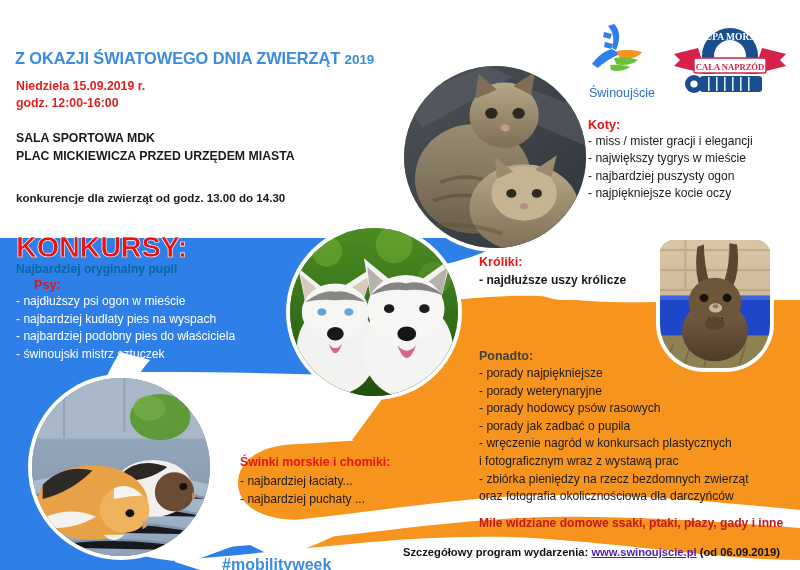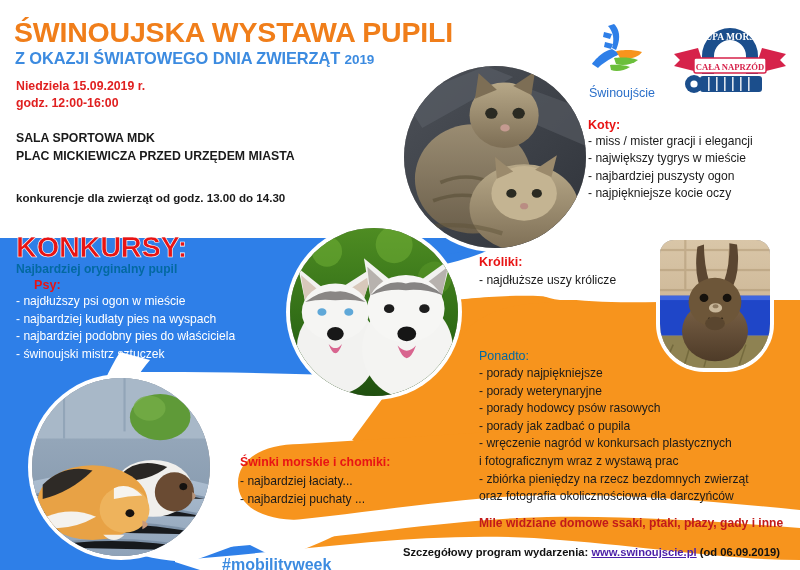--- a/index.html
+++ b/index.html
@@ -28,23 +28,23 @@
   #konkursy{left:16px;top:231px;font-size:29px;font-weight:bold;color:#E81414;
             letter-spacing:-.3px;-webkit-text-stroke:0.6px #ffffff;}
   #origPet{left:16px;top:262px;font-size:12.1px;font-weight:bold;color:#0369a1;}
   #dogsHead{left:16px;top:278px;font-size:12.6px;font-weight:bold;color:#E81414;padding-left:18px;}
   #dogsList{left:16px;top:293px;font-size:12.1px;color:#ffffff;line-height:17.6px;}
 
   #catsHead{left:588px;top:118px;font-size:12.6px;font-weight:bold;color:#E81414;}
   #catsList{left:588px;top:133px;font-size:12.1px;color:#1a1a1a;line-height:17.4px;}
 
   #rabHead{left:479px;top:255px;font-size:12.6px;font-weight:bold;color:#E81414;}
-  #rabList{left:479px;top:272px;font-size:12.1px;color:#1a1a1a;line-height:17.4px;}
-
-  #ponHead{left:479px;top:349px;font-size:12.5px;font-weight:normal;color:#0369a1;}
+  #rabList{left:479px;top:272px;font-size:12.1px;color:#1a1a1a;line-height:17.4px;font-weight:bold;}
+
+  #ponHead{left:479px;top:349px;font-size:12.5px;font-weight:bold;color:#404040;}
   #ponList{left:479px;top:365px;font-size:12.1px;color:#1a1a1a;line-height:17.6px;}
 
   #swinkiHead{left:240px;top:455px;font-size:12.3px;font-weight:bold;color:#E81414;}
   #swinkiList{left:240px;top:472px;font-size:12.1px;color:#1a1a1a;line-height:18px;}
 
   #welcome{left:479px;top:516px;font-size:12.1px;font-weight:bold;color:#C21A1A;}
   #hashtag{left:222px;top:543px;font-size:16px;font-weight:bold;color:#3C8BE0;margin-top:13px;}
   #program{left:403px;top:546px;font-size:11.2px;font-weight:bold;color:#111;}
   #program a{color:#4B1FA8;text-decoration:underline;}
 
@@ -318,21 +318,20 @@
         <rect x="36" y="57" width="1.6" height="14"></rect>
           <rect x="44" y="57" width="1.6" height="14"></rect>
         <rect x="52" y="57" width="1.6" height="14"></rect>
           <rect x="60" y="57" width="1.6" height="14"></rect>
         <rect x="68" y="57" width="1.6" height="14"></rect>
           <rect x="76" y="57" width="1.6" height="14"></rect>
       </g>
     </svg>
   </div>
 
-  <div class="tb" id="title">ŚWINOUJSKA WYSTAWA PUPILI</div>
   <div class="tb" id="subtitle">
     <span>Z OKAZJI ŚWIATOWEGO DNIA ZWIERZĄT</span>
     <span class="yr">2019</span>
   </div>
 
   <div class="tb" id="date">
     <div>Niedziela 15.09.2019 r.</div>
     <div>godz. 12:00-16:00</div>
   </div>
 

